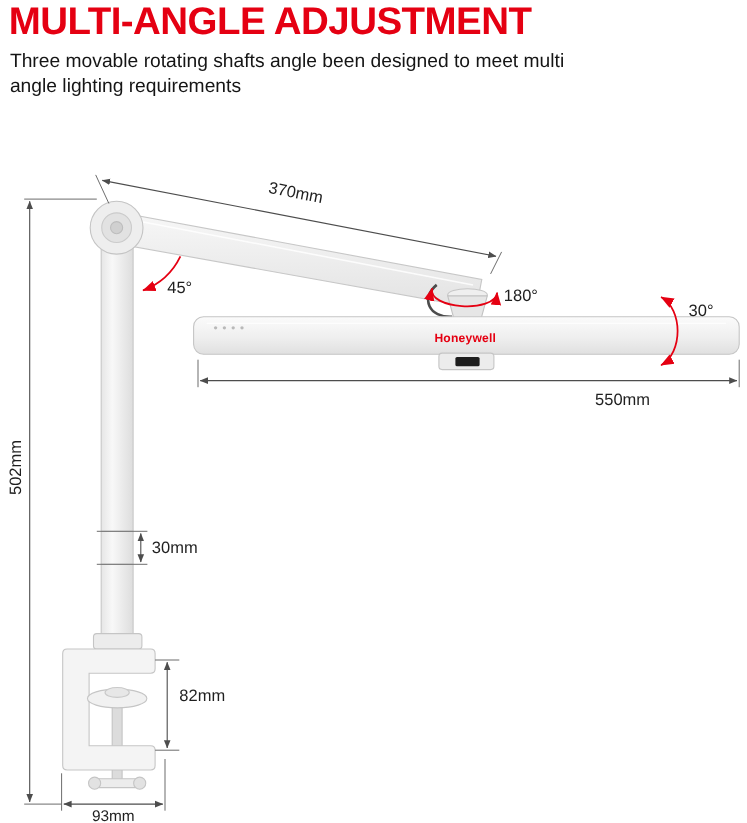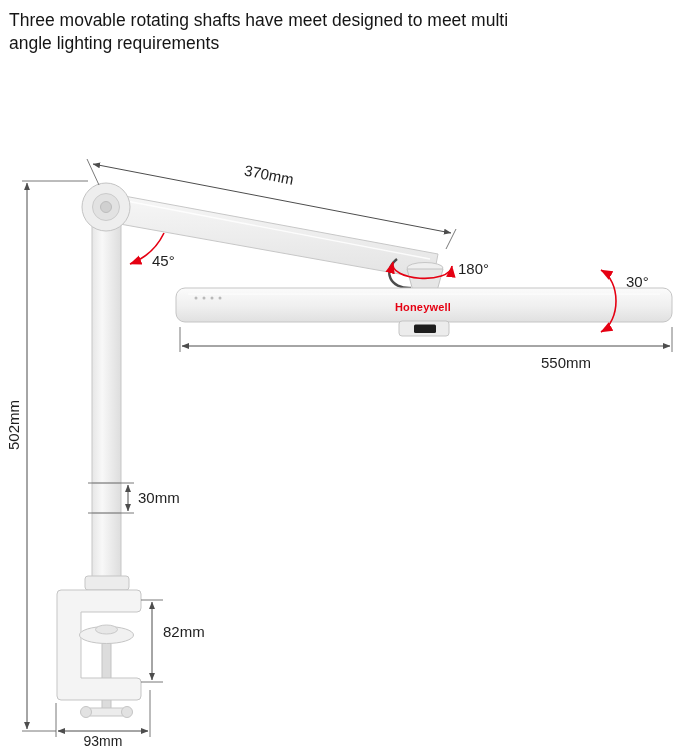--- a/index.html
+++ b/index.html
@@ -23,21 +23,22 @@
   .brand-text { font-size:11px; font-weight:bold; fill:#e50012; letter-spacing:0.2px; }
   .dim-line { stroke:#4d4d4d; stroke-width:1; fill:none; }
   .ext-line { stroke:#6a6a6a; stroke-width:0.9; fill:none; }
   .red-arc { stroke:#e50012; stroke-width:1.6; fill:none; }
   .lamp-stroke { stroke:#c7c7c7; stroke-width:1; }
 </style>
 </head>
 <body>
 
 <div class="header">
-  <p class="subtitle">Three movable rotating shafts have meet designed to meet multi angle lighting requirements</p>
+  <h1 class="title">MULTI-ANGLE ADJUSTMENT</h1>
+  <p class="subtitle">Three movable rotating shafts angle been designed to meet multi angle lighting requirements</p>
 </div>
 
 <svg class="diagram" width="679" height="748" viewBox="0 0 679 748" xmlns="http://www.w3.org/2000/svg">
   <defs>
     <marker id="mD" viewBox="0 0 8 8" markerWidth="7.5" markerHeight="7.5" refX="7.6" refY="4" orient="auto-start-reverse">
       <path d="M0,0.8 L8,4 L0,7.2 Z" fill="#4d4d4d"></path>
     </marker>
     <marker id="mR" viewBox="0 0 8 8" markerWidth="7.5" markerHeight="7.5" refX="7.6" refY="4" orient="auto-start-reverse">
       <path d="M0,0.8 L8,4 L0,7.2 Z" fill="#e50012"></path>
     </marker>

